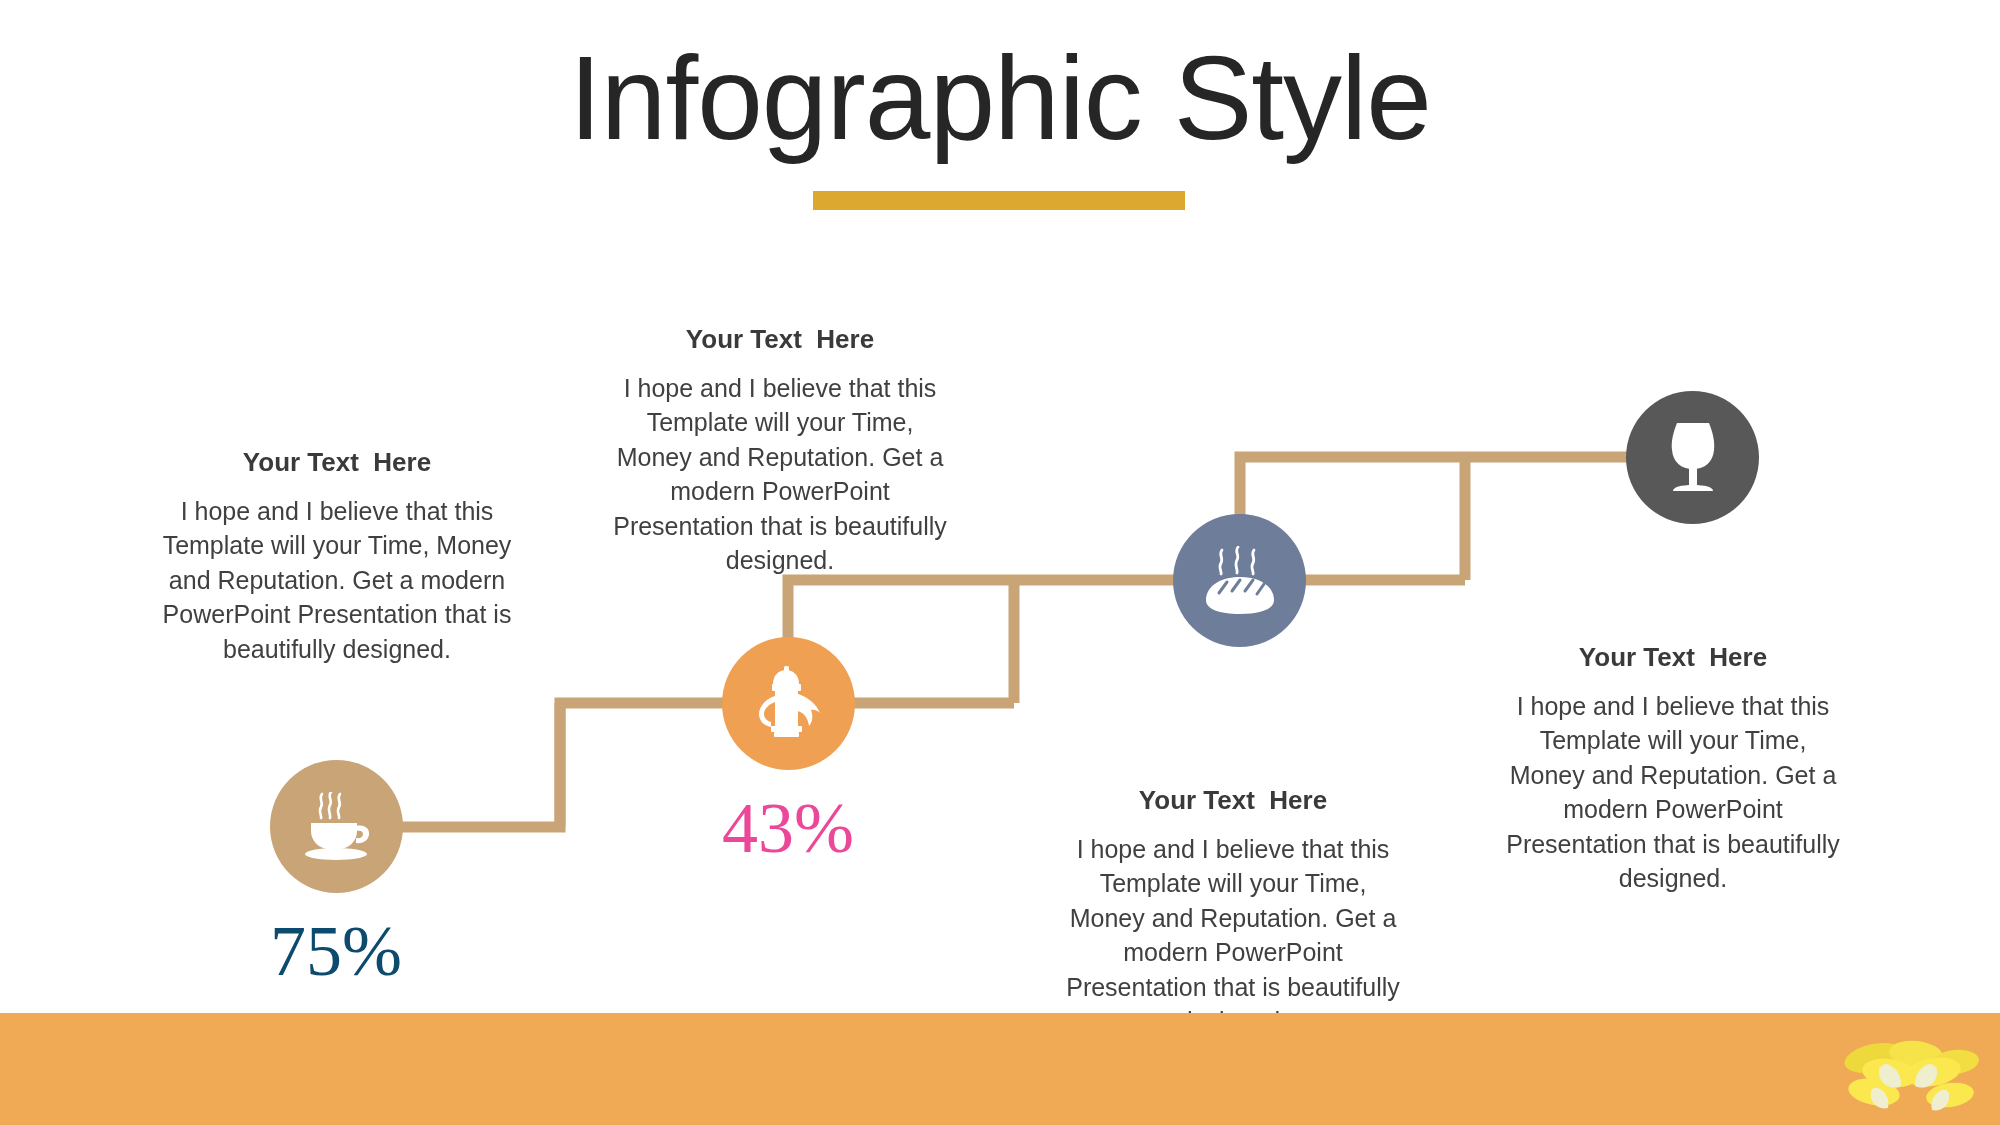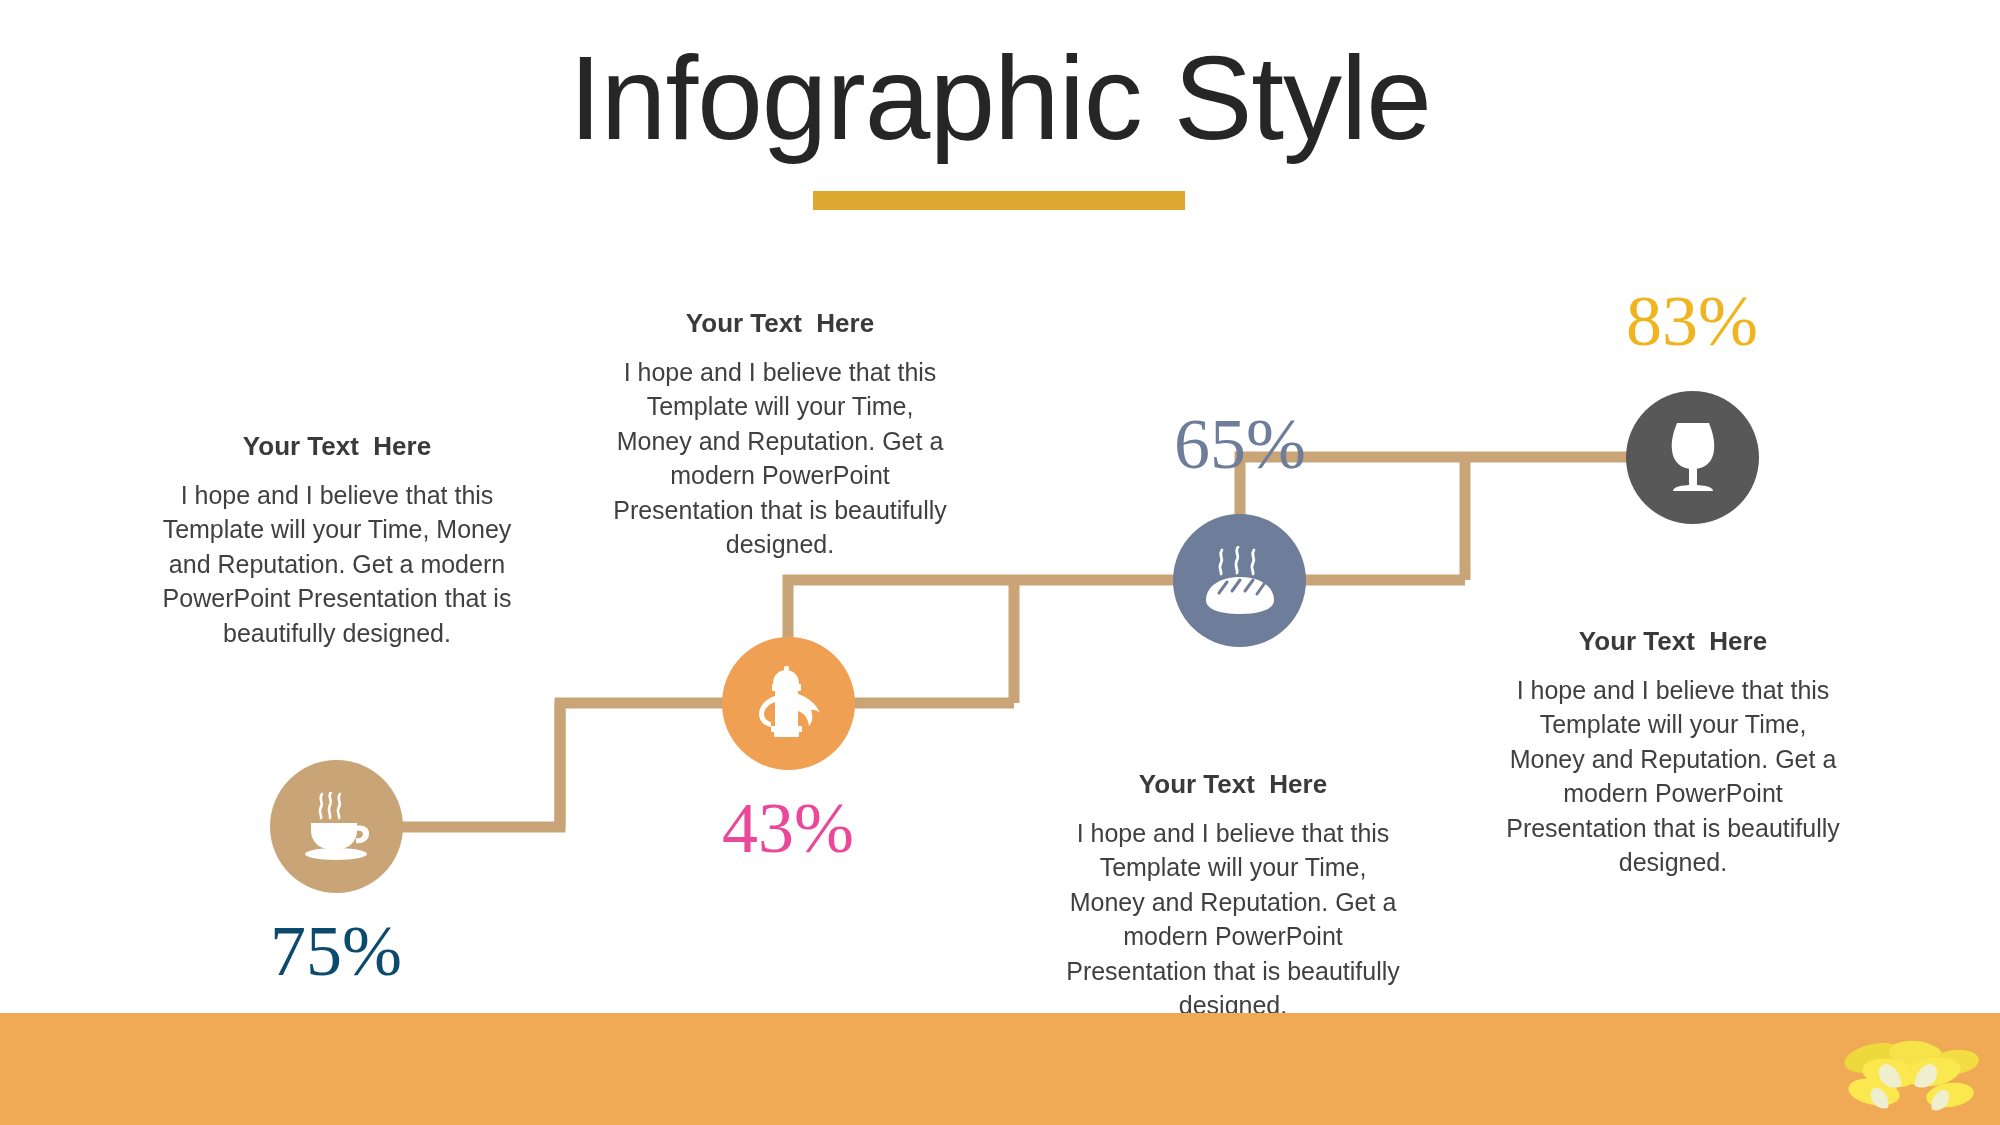--- a/index.html
+++ b/index.html
@@ -79,21 +79,21 @@
   
   .block {
     position: absolute;
     text-align: center;
   }
   .block-title {
     font-size: 26px;
     font-weight: bold;
     color: #3A3A3A;
     line-height: 1.3;
-    margin: 0 0 14px 0;
+    margin: 16px 0 14px 0;
     white-space: pre;
   }
   .block-body {
     font-size: 25px;
     font-weight: 400;
     color: #404040;
     line-height: 1.38;
     margin: 6px;
   }
 
@@ -177,36 +177,34 @@
         <path d="M6 54 c0 -13 13 -23 34 -23 c21 0 34 10 34 23 c0 9 -13 14 -34 14 c-21 0 -34 -5 -34 -14 z"></path>
       </g>
       <g stroke="#6E7D99" stroke-width="3" stroke-linecap="round" fill="none">
         <path d="M19 47 l8 -11"></path>
         <path d="M32 45 l8 -11"></path>
         <path d="M45 45 l8 -11"></path>
         <path d="M57 48 l7 -10"></path>
       </g>
     </svg>
   </div>
-  <div class="pct" style="left:1120px; top:408px; width:240px; color:#6E7D99;">65%</div>
   <div class="block" style="left:1058px; top:768px; width:350px;">
     <p class="block-title">Your Text  Here</p>
     <p class="block-body">I hope and I believe that this Template will your Time, Money and Reputation. Get a modern PowerPoint Presentation that is beautifully designed.</p>
   </div>
 
   <div class="stage-circle" style="left:1626px; top:391px; width:133px; height:133px; background:#585858;">
     <svg width="60" height="76" viewBox="0 0 60 76" xmlns="http://www.w3.org/2000/svg">
       <g fill="#FFFFFF">
         <path d="M14 3 h32 c4 10 6 19 5 27 c-1 12 -9 19 -21 19 c-12 0 -20 -7 -21 -19 c-1 -8 1 -17 5 -27 z"></path>
         <rect x="26" y="46" width="8" height="20" rx="1"></rect>
         <path d="M10 71 c0 -4 8 -6 20 -6 c12 0 20 2 20 6 z"></path>
       </g>
     </svg>
   </div>
-  <div class="pct" style="left:1572px; top:285px; width:240px; color:#F0B41E;">83%</div>
   <div class="block" style="left:1498px; top:625px; width:350px;">
     <p class="block-title">Your Text  Here</p>
     <p class="block-body">I hope and I believe that this Template will your Time, Money and Reputation. Get a modern PowerPoint Presentation that is beautifully designed.</p>
   </div>
 
   <div class="footer-bar"></div>
   <svg class="footer-deco" viewBox="0 0 150 80" xmlns="http://www.w3.org/2000/svg">
     <g>
       <ellipse cx="36" cy="18" rx="30" ry="14" fill="#EDD93C" transform="rotate(-12 36 18)"></ellipse>
       <ellipse cx="78" cy="14" rx="27" ry="13" fill="#F6E34A" transform="rotate(6 78 14)"></ellipse>

